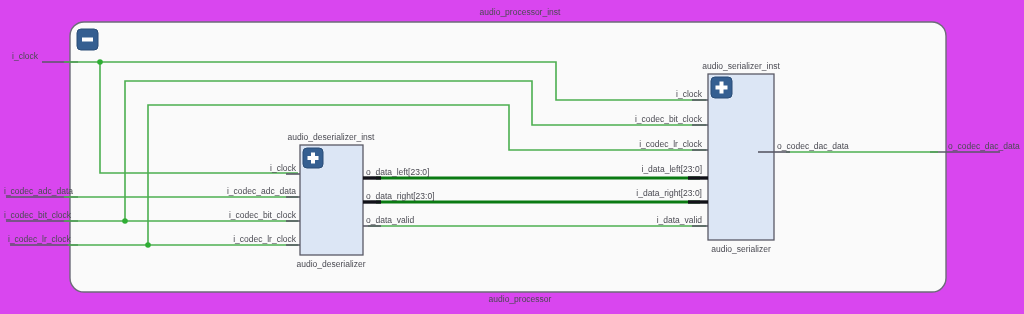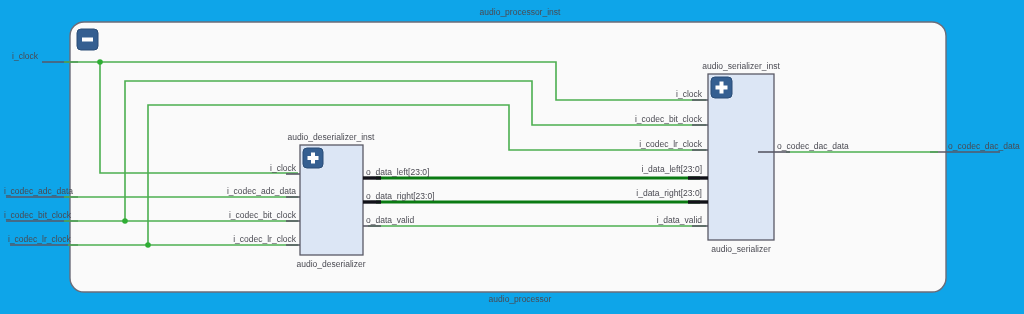--- a/index.html
+++ b/index.html
@@ -7,21 +7,21 @@
     padding: 0;
     background: #ffffff;
   }
   body {
     font-family: "Liberation Sans", sans-serif;
   }
   #canvas {
     position: relative;
     width: 1024px;
     height: 314px;
-    background: #0ea5e9;
+    background: #d946ef;
     overflow: hidden;
   }
   #schematic {
     position: absolute;
     left: 0;
     top: 0;
   }
   text {
     font-family: "Liberation Sans", sans-serif;
     fill: #4a4a52;

